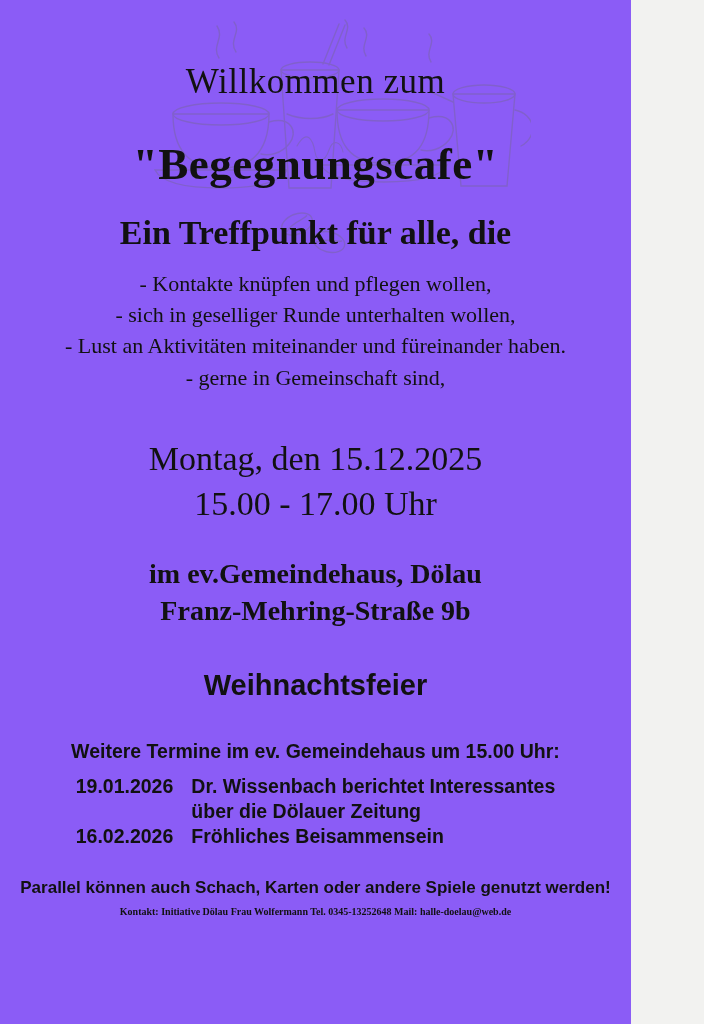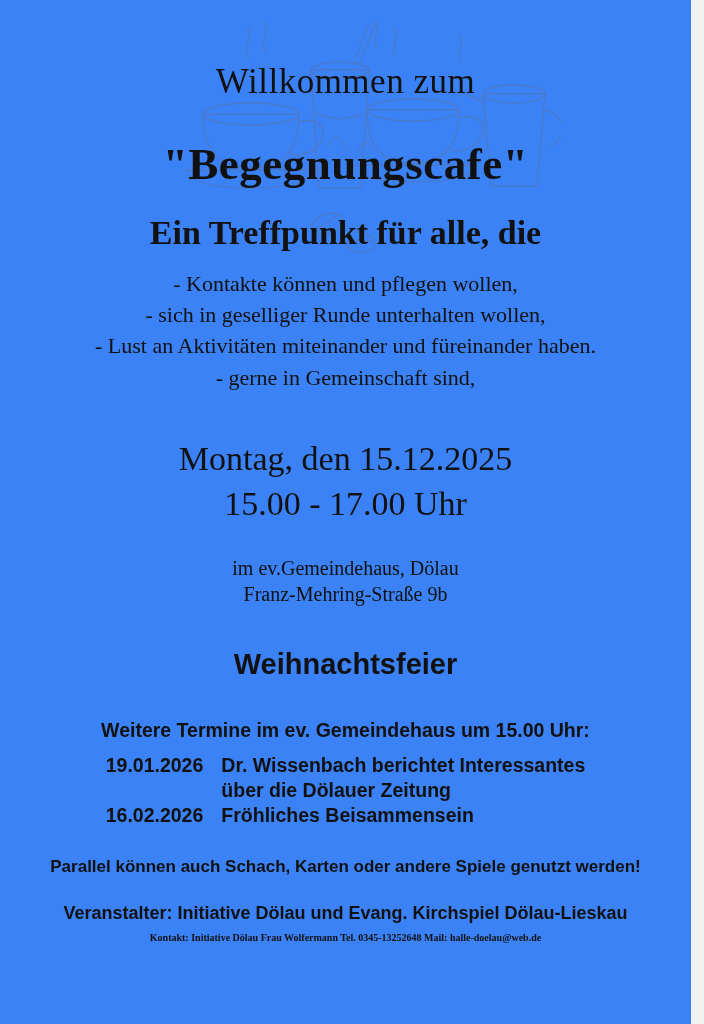--- a/index.html
+++ b/index.html
@@ -9,24 +9,24 @@
   body {
     width: 704px;
     height: 1024px;
     background: #f2f2f0;
     font-family: "Liberation Serif", serif;
     color: #111;
     overflow: hidden;
   }
   .poster {
     position: relative;
-    width: 691px;
+    width: 631px;
     height: 1024px;
     box-sizing: border-box;
-    background: #3b82f6;
+    background: #8b5cf6;
     overflow: hidden;
   }
 
   
   .sketch {
     position: absolute;
     left: 50%;
     top: 18px;
     transform: translateX(-50%);
     width: 430px;
@@ -67,22 +67,22 @@
   }
   .bullets div { white-space: nowrap; }
 
   .date {
     font-size: 34px;
     font-weight: normal;
     margin-top: 44px;
     line-height: 1.32;
   }
   .place {
-    font-size: 20px;
-    font-weight: normal;
+    font-size: 28px;
+    font-weight: bold;
     margin-top: 28px;
     line-height: 1.33;
   }
   .event {
     font-family: Liberation Sans, sans-serif;
     font-size: 29px;
     font-weight: bold;
     margin-top: 40px;
   }
   .further {
@@ -181,21 +181,21 @@
 
   <div class="content">
 
     <div class="welcome">Willkommen zum</div>
 
     <div class="title">"Begegnungscafe"</div>
 
     <div class="subtitle">Ein Treffpunkt für alle, die</div>
 
     <div class="bullets">
-      <div>- Kontakte können und pflegen wollen,</div>
+      <div>- Kontakte knüpfen und pflegen wollen,</div>
       <div>- sich in geselliger Runde unterhalten wollen,</div>
       <div>- Lust an Aktivitäten miteinander und füreinander haben.</div>
       <div>- gerne in Gemeinschaft sind,</div>
     </div>
 
     <div class="date">
       <div>Montag, den 15.12.2025</div>
       <div>15.00 - 17.00 Uhr</div>
     </div>
 
@@ -221,18 +221,17 @@
       <tr>
         <td class="d">16.02.2026</td>
         <td>Fröhliches Beisammensein</td>
       </tr>
     </tbody>
       </table>
 
     <div class="games">Parallel können auch Schach, Karten oder andere Spiele genutzt werden!</div>
 
 
-    <div class="organizer">Veranstalter: Initiative Dölau und Evang. Kirchspiel Dölau-Lieskau</div>
 
     <div class="contact">Kontakt: Initiative Dölau Frau Wolfermann Tel. 0345-13252648 Mail: halle-doelau@web.de</div>
 
   </div>
 </div>
 
 </body></html>

